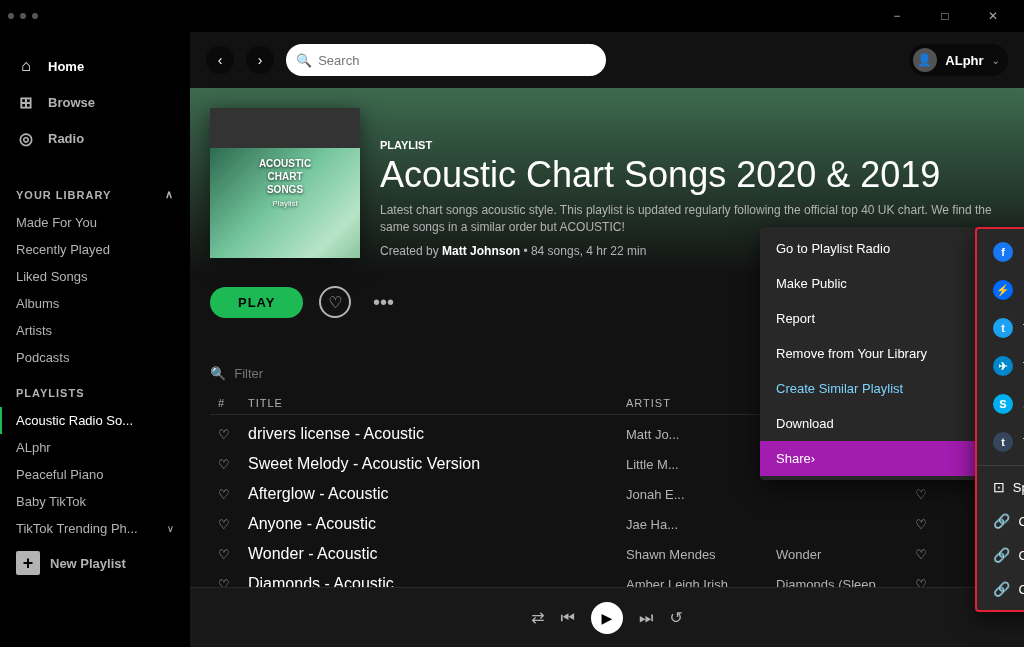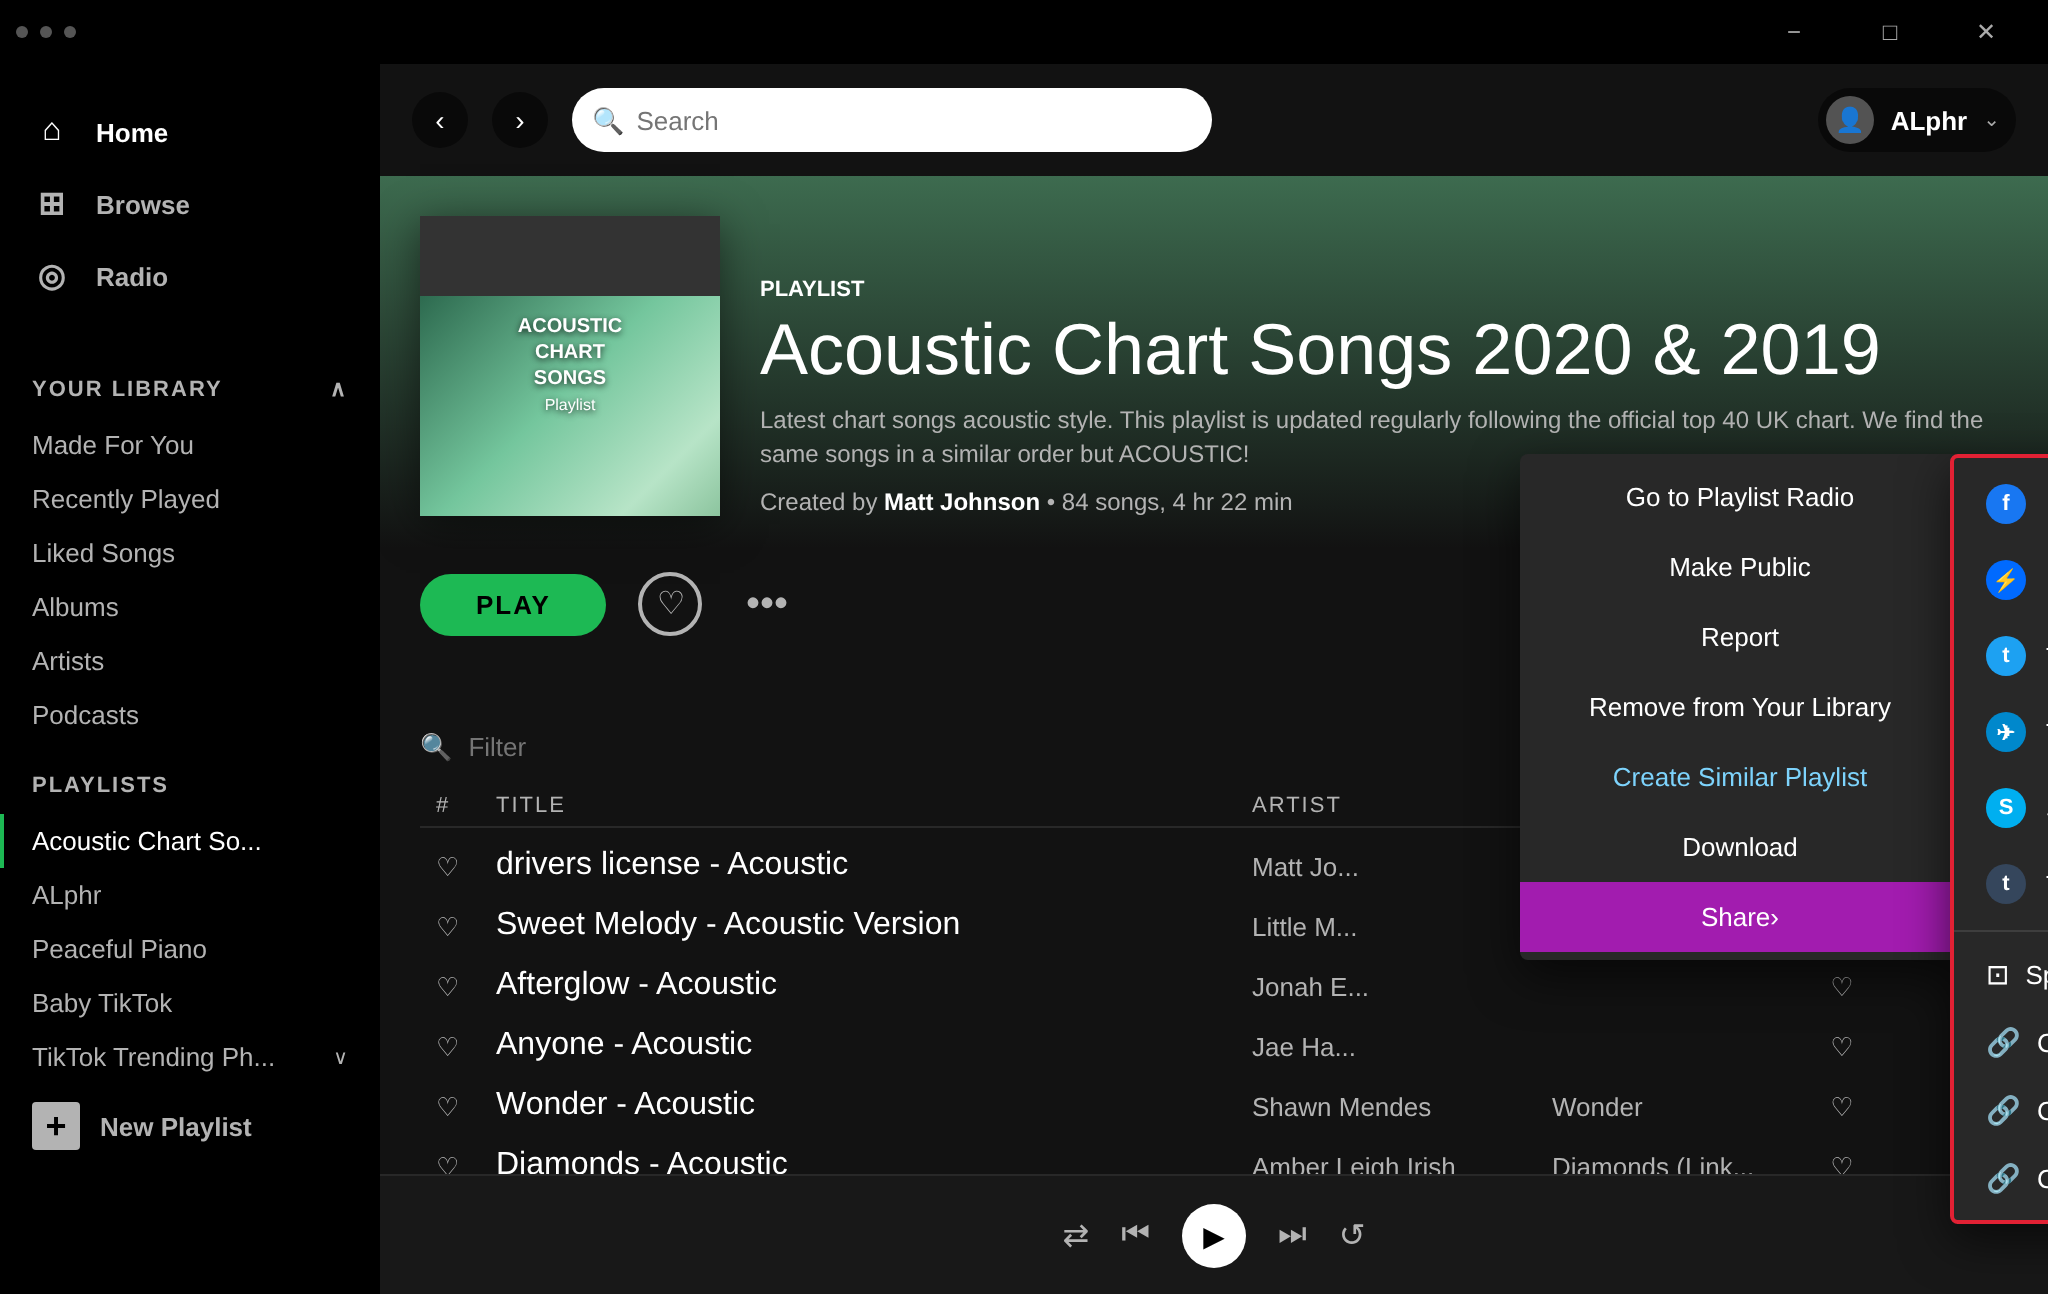--- a/index.html
+++ b/index.html
@@ -345,21 +345,21 @@
       z-index: 200;
       padding: 4px 0;
     }
     .context-menu-item {
       padding: 10px 16px;
       font-size: 13px;
       color: #fff;
       cursor: pointer;
       display: flex;
       align-items: center;
-      justify-content: center;
+      justify-content: flex-start;
     }
     .context-menu-item.disabled { color: #7dd3fc; cursor: default; }
     .context-menu-item.active, .context-menu-item.share-active { background: #3e3e3e; }
 
     
     .share-submenu {
       position: absolute;
       top: 195px;
       left: 785px;
       background: #282828;
@@ -477,21 +477,21 @@
     <div class="sidebar-playlist-item">Made For You</div>
     <div class="sidebar-playlist-item">Recently Played</div>
     <div class="sidebar-playlist-item">Liked Songs</div>
     <div class="sidebar-playlist-item">Albums</div>
     <div class="sidebar-playlist-item">Artists</div>
     <div class="sidebar-playlist-item">Podcasts</div>
 
     <div class="sidebar-section-label">
       <span>PLAYLISTS</span>
     </div>
-    <div class="sidebar-playlist-item active">Acoustic Chart So...</div>
+    <div class="sidebar-playlist-item active">Acoustic Radio So...</div>
     <div class="sidebar-playlist-item">ALphr</div>
     <div class="sidebar-playlist-item">Peaceful Piano</div>
     <div class="sidebar-playlist-item">Baby TikTok</div>
     <div class="sidebar-playlist-item" style="display:flex;align-items:center;justify-content:space-between;">
       <span>TikTok Trending Ph...</span>
       <span style="font-size:10px;">∨</span>
     </div>
 
     <div class="sidebar-new-playlist">
       <div class="plus-icon">+</div>
@@ -599,21 +599,21 @@
         <span class="song-title-cell">Wonder - Acoustic</span>
         <span>Shawn Mendes</span>
         <span>Wonder</span>
         <span style="text-align:center;">♡</span>
         <span style="text-align:right;">:54</span>
       </div>
       <div class="song-row">
         <span style="color:#b3b3b3;">♡</span>
         <span class="song-title-cell">Diamonds - Acoustic</span>
         <span>Amber Leigh Irish</span>
-        <span>Diamonds (Link...</span>
+        <span>Diamonds (Sleep...</span>
         <span style="text-align:center;">♡</span>
         <span style="text-align:right;">:59</span>
       </div>
     </div>
 
     <div class="context-menu">
       <div class="context-menu-item">
         <span>Go to Playlist Radio</span>
       </div>
       <div class="context-menu-item">

